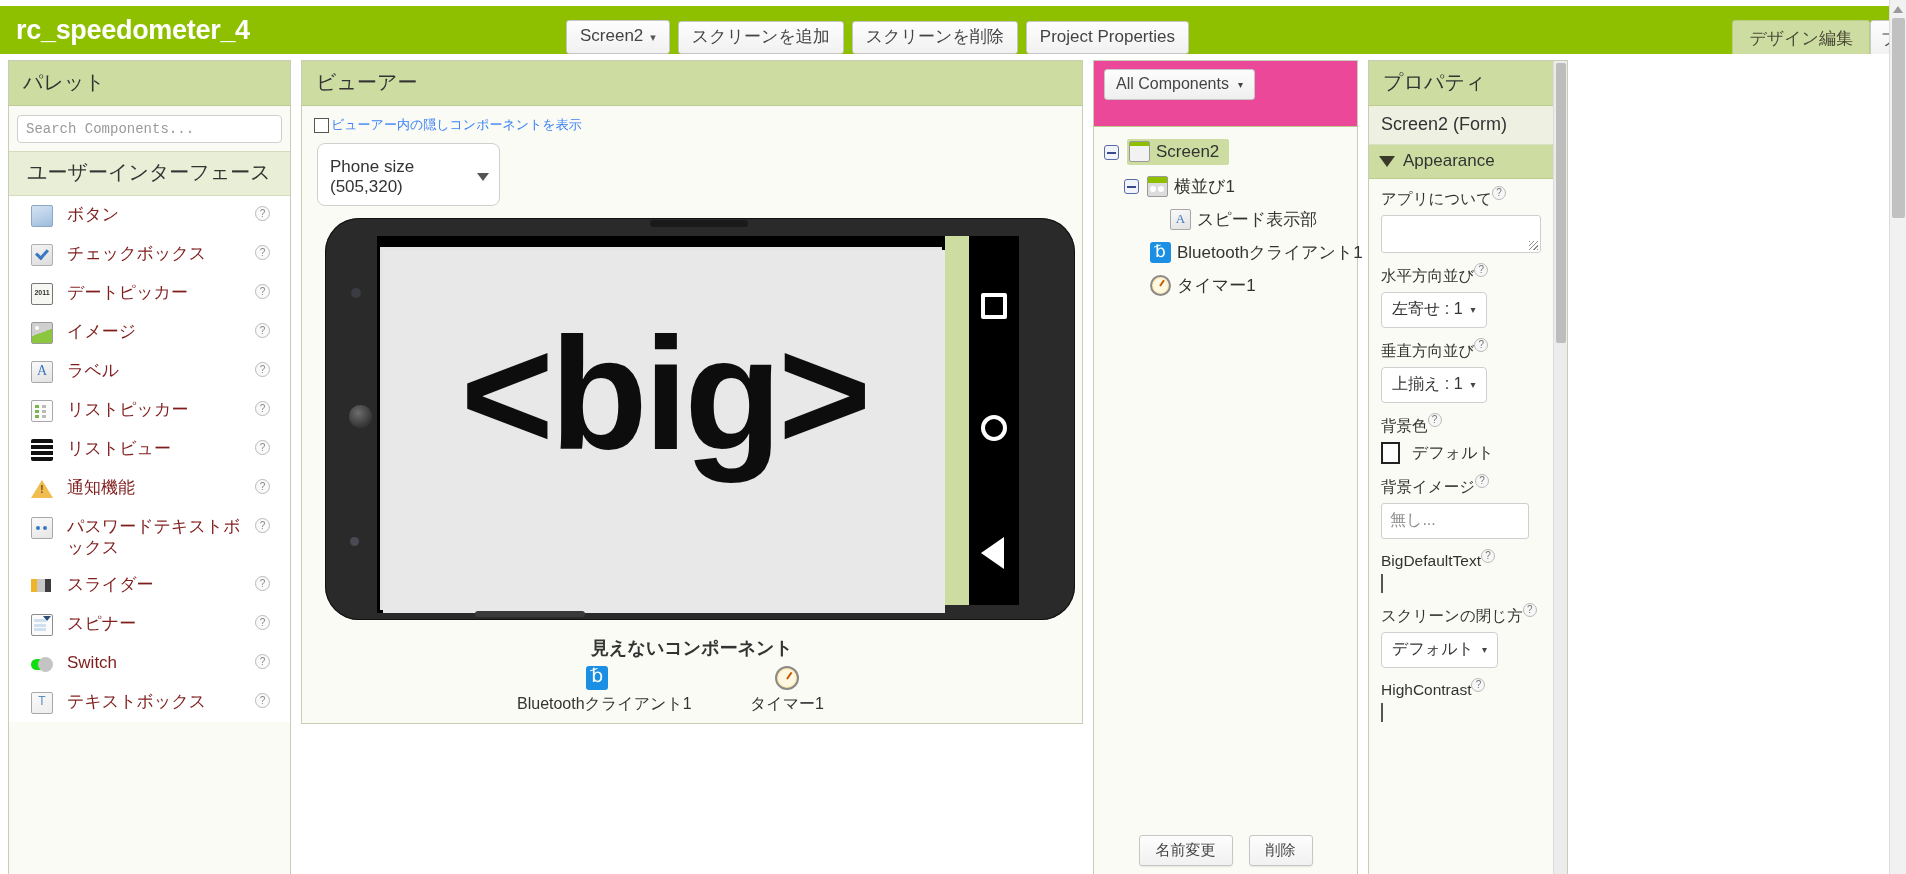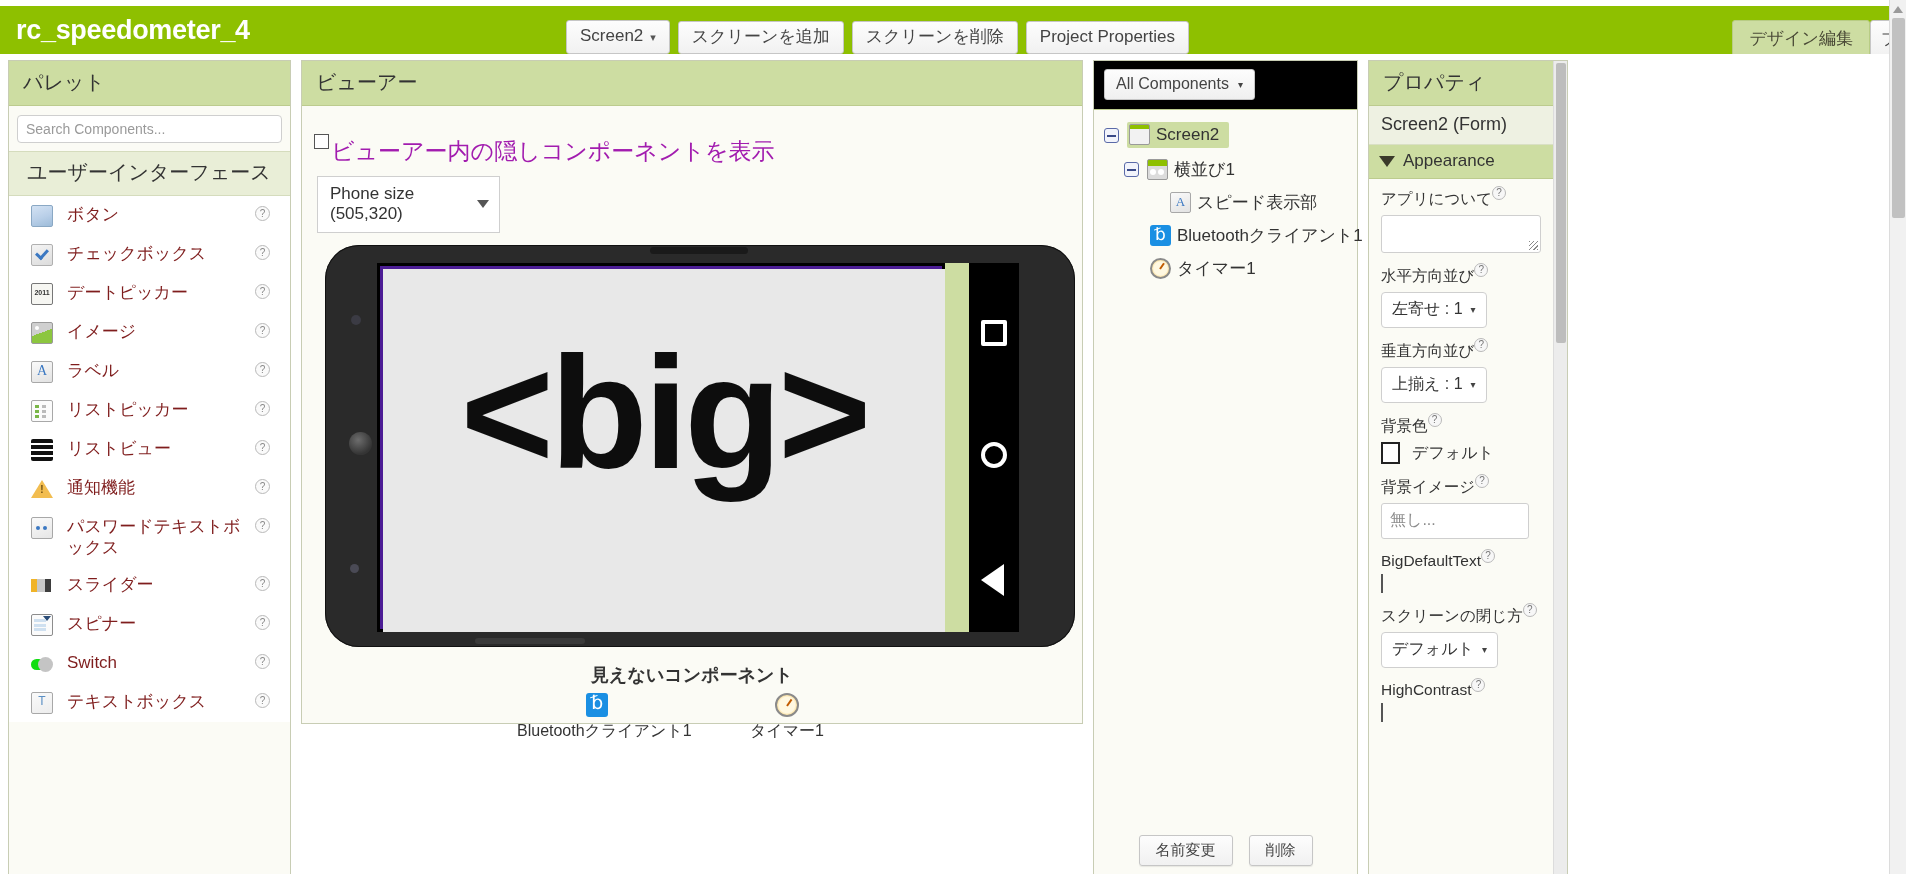--- a/index.html
+++ b/index.html
@@ -94,21 +94,21 @@
   }
 
   
   #palette { left: 8px; top: 6px; width: 283px; height: 816px; overflow: hidden; }
   .search-wrap { padding: 9px 8px 8px 8px; background: #fbfbf5; }
   .search-input {
     width: 100%; height: 28px;
     border: 1px solid #cfcfcf; border-radius: 4px;
     padding: 3px 8px; font-size: 14px; color: #333;
     background: #fff; outline: none;
-    font-family: Liberation Sans, sans-serif;
+    font-family: Liberation Mono, monospace;
   }
   .search-input::placeholder { color: #9a9a9a; }
   .cat-head {
     background: #e9eed7;
     border-top: 1px solid #d5dcbd; border-bottom: 1px solid #d5dcbd;
     font-size: 20px; color: #333;
     padding: 7px 14px 9px 18px;
     white-space: nowrap;
   }
   .pal-list { background: #ffffff; }
@@ -200,26 +200,26 @@
   .ic-textbox:after { content:"T"; position:absolute; left:0; right:0; top:1px; text-align:center; font-size:12px; color:#5a8fc4; }
 
   
   #viewer { left: 301px; top: 6px; width: 782px; height: 664px; }
   .viewer-body { padding: 10px 12px 0 12px; }
   .chk-row { display: flex; align-items: center; gap: 2px; margin-bottom: 9px; }
   .chk {
     width: 15px; height: 15px; border: 1px solid #555; background: #fff;
     flex: 0 0 15px; cursor: pointer;
   }
-  .chk-label { font-size: 23px; color: #a21caf; white-space: nowrap; margin-top: 20px; }
+  .chk-label { font-size: 13px; color: #3b82f6; white-space: nowrap; }
   .sizesel {
     margin-left: 3px;
-    background: #fff; border: 1px solid #cfcfcf; border-radius: 0;
+    background: #fff; border: 1px solid #cfcfcf; border-radius: 8px;
     font-size: 17px; color: #333;
-    padding: 7px 10px 8px 12px;
+    padding: 13px 10px 8px 12px;
     width: 183px;
     display: flex; align-items: center; justify-content: space-between;
     cursor: pointer;
   }
   .sizesel .chev {
     width: 0; height: 0;
     border-left: 6px solid transparent; border-right: 6px solid transparent;
     border-top: 8px solid #555;
   }
 
@@ -246,23 +246,23 @@
     position: absolute; left: 25px; top: 319px;
     width: 9px; height: 9px; border-radius: 50%;
     background: #4a4a55;
   }
   .screen-outer {
     position: absolute; left: 52px; top: 18px;
     width: 642px; height: 369px;
     background: #000;
   }
   .screen-white {
-    position: absolute; left: 0; top: 0;
+    position: absolute; left: 0; top: 8px;
     width: 568px; height: 369px;
-    background: #4c1d95;
+    background: #e5e5e5;
     border: 3px solid #000;
   }
   .screen-form {
     position: absolute; left: 3px; top: 3px;
     width: 562px; height: 363px;
     background: #e8e8e8;
   }
   .big-text {
     position: absolute; left: 0; right: 0; top: 44px;
     text-align: center;
@@ -323,22 +323,22 @@
     border: 2px solid #8a8a8a; position: relative;
   }
   .clock-glyph:after {
     content:""; position:absolute; left:9px; top:3px; width:2px; height:8px;
     background:#c25b00; transform-origin: bottom center; transform: rotate(35deg);
   }
 
   
   #tree { left: 1093px; top: 6px; width: 265px; height: 816px; }
   .tree-head {
-    background: #000000; border-bottom: 1px solid #bccb8e;
-    padding: 8px 10px 9px 10px;
+    background: #ec4899; border-bottom: 1px solid #bccb8e;
+    padding: 8px 10px 26px 10px;
   }
   .allcomp {
     display: inline-flex; align-items: center;
     background: linear-gradient(to bottom,#fdfdfd,#efefef);
     border: 1px solid #c6c6c6; border-radius: 3px;
     font-size: 16px; color: #444;
     padding: 5px 11px 6px 11px; cursor: pointer;
   }
   .allcomp .caret { font-size: 10px; margin-left: 9px; }
   .tree-body { padding: 12px 6px 0 6px; }

